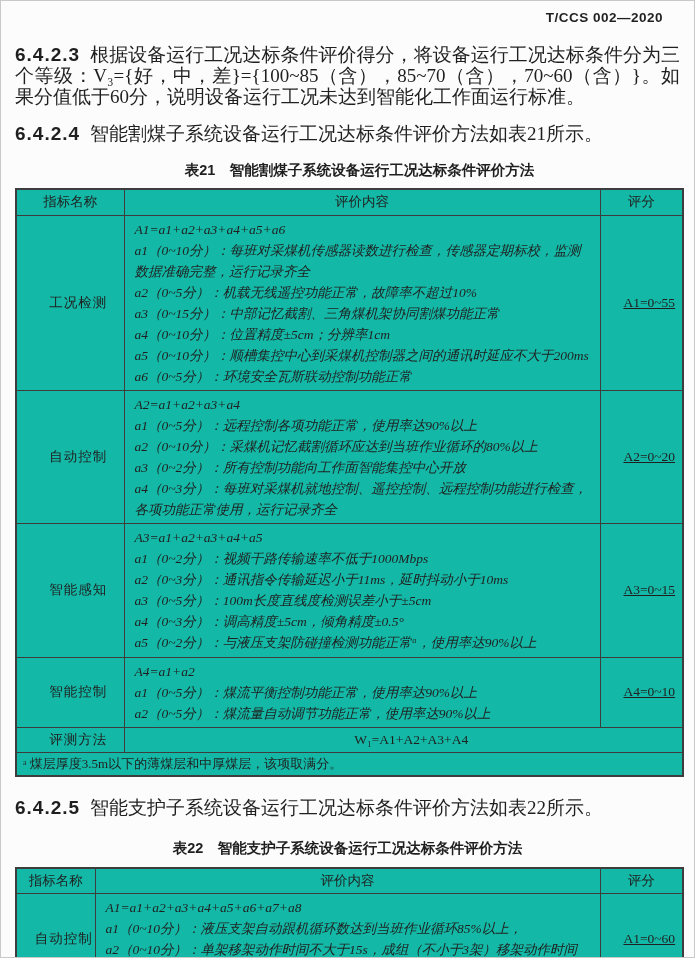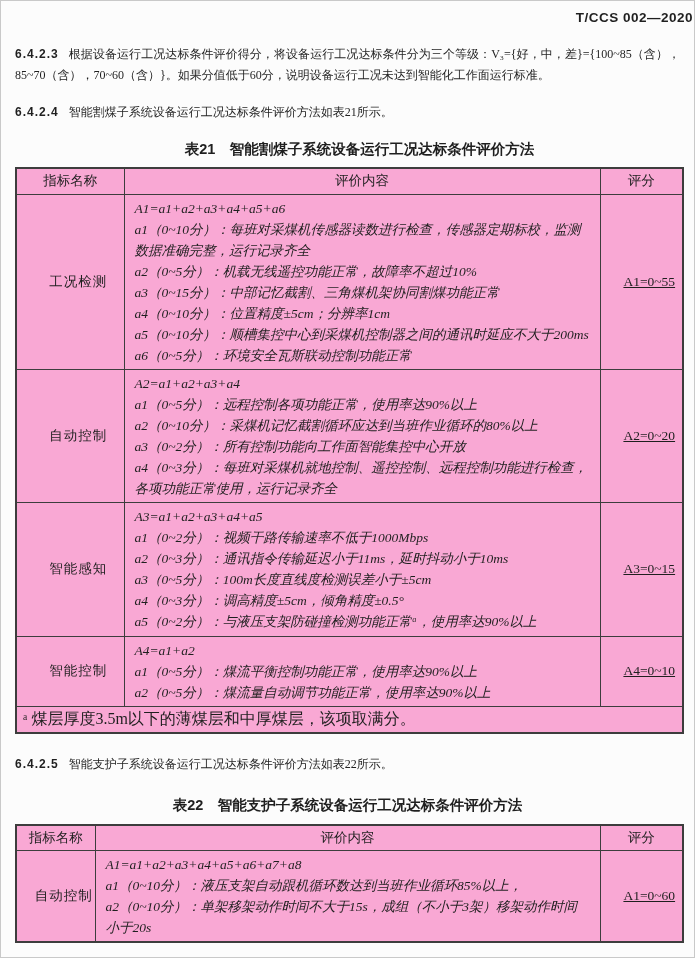--- a/index.html
+++ b/index.html
@@ -12,29 +12,29 @@
   }
   .page {
     width:695px; height:958px;
     background:#fcfcfc;
     border:1px solid #c9c9c9;
     overflow:hidden;
     position:relative;
   }
   .std-num {
     text-align:right;
-    padding:9px 1px 0 0;
+    padding:9px 31px 0 0;
     font-family:"Liberation Sans","DejaVu Sans",sans-serif;
     font-weight:bold;
     font-size:13.5px;
     letter-spacing:0.5px;
   }
   .clause {
     margin:8px 14px;
-    font-size:12px;
+    font-size:19px;
     line-height:21px;
     text-align:justify;
   }
   .clause-1 { margin-top:19px; }
   .clause-2 { margin-top:16px; }
   .clause-3 { margin-top:20px; }
   .clause .num {
     font-family:"Liberation Sans","DejaVu Sans",sans-serif;
     font-weight:bold;
     margin-right:10px;
@@ -48,21 +48,21 @@
     line-height:20px;
   }
   .caption-21 { margin-top:16px;margin-left:24px; }
   .caption-22 { margin-top:20px; }
   table {
     border-collapse:collapse;
     margin:8px 14px 0 14px;
     width:667px;
     table-layout:fixed;
     font-size:13.5px;
-    background:#f9a8d4;
+    background:#14b8a6;
   }
   .tbl-22 { margin-top:9px; }
   table, td, th { border:1px solid #3d3d3d; }
   table { border-width:2px; }
   th {
     font-weight:normal;
     text-align:center;
     vertical-align:middle;
     height:26px;
     font-size:13.5px;
@@ -82,21 +82,21 @@
   td.score-cell { text-align:center;text-decoration:underline; }
   tr.row-1 td { height:168px; }
   tr.row-2 td { height:132px; }
   tr.row-3 td { height:134px; }
   tr.row-4 td { height:62px;margin-top:26px; }
   tr.method-row td { height:25px; }
   td.formula-cell { text-align:center; }
   tr.foot-row td {
     height:23px;
     padding:2px 6px;
-    font-size:16px;
+    font-size:13px;
     text-align:left;
   }
   .t22-row td { height:60px; }
 </style>
 </head>
 <body>
 
 <div class="page">
 
   <div class="std-num">T/CCS 002—2020</div>
@@ -151,20 +151,24 @@
 a5（0~2分）：与液压支架防碰撞检测功能正常ᵃ，使用率达90%以上</td>
         <td class="score-cell">A3=0~15</td>
       </tr>
       <tr class="row-4">
         <td class="name-cell">智能控制</td>
         <td class="content-cell">A4=a1+a2
 a1（0~5分）：煤流平衡控制功能正常，使用率达90%以上
 a2（0~5分）：煤流量自动调节功能正常，使用率达90%以上</td>
         <td class="score-cell">A4=0~10</td>
       </tr>
+      <tr class="method-row">
+        <td class="name-cell">评测方法</td>
+        <td class="formula-cell" colspan="2">W₁=A1+A2+A3+A4</td>
+      </tr>
       <tr class="foot-row">
         <td colspan="3">ᵃ 煤层厚度3.5m以下的薄煤层和中厚煤层，该项取满分。</td>
       </tr>
     </tbody>
   </table>
 
   <p class="clause clause-3"><span class="num">6.4.2.5</span><span>智能支护子系统设备运行工况达标条件评价方法如表22所示。</span></p>
 
   <div class="tbl-caption caption-22">表22　智能支护子系统设备运行工况达标条件评价方法</div>
 

